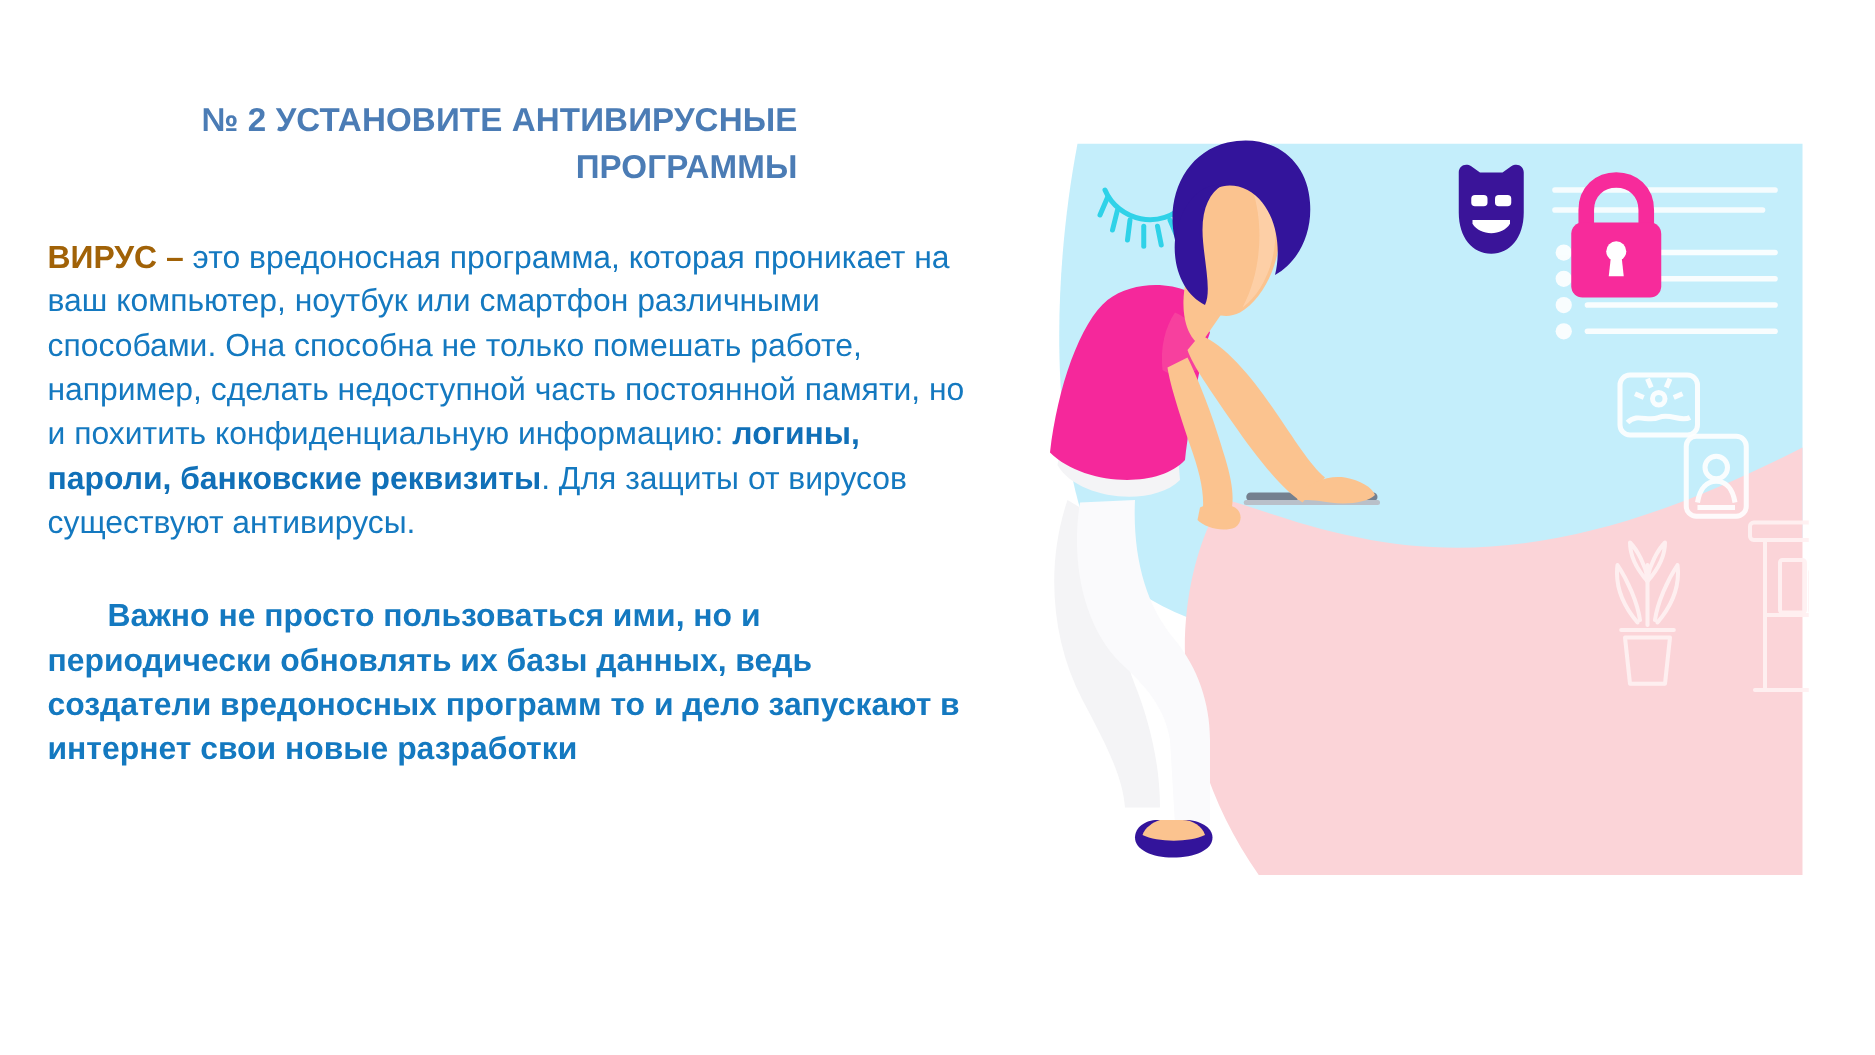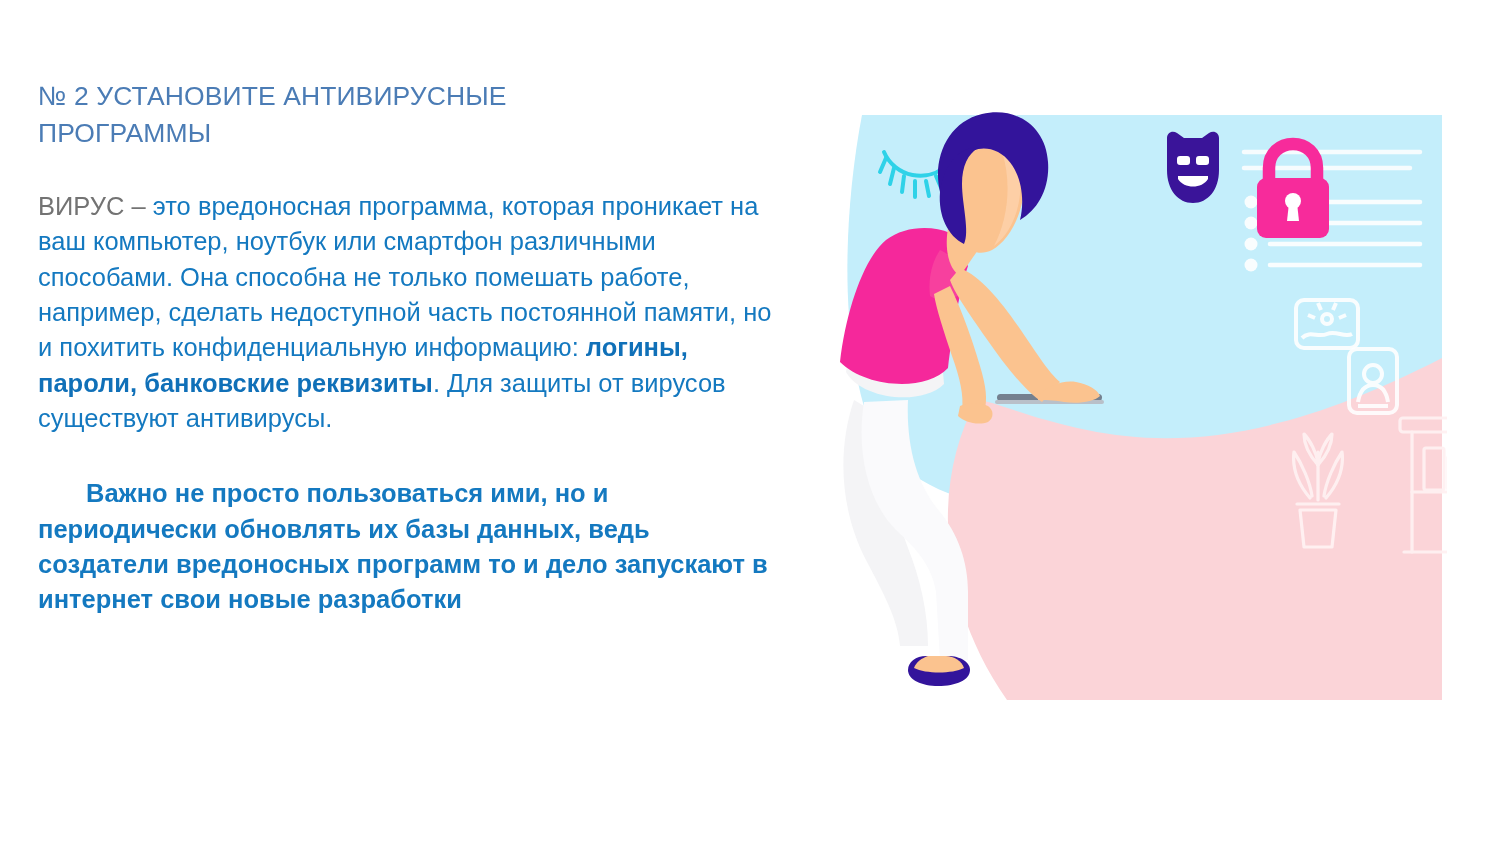--- a/index.html
+++ b/index.html
@@ -23,39 +23,40 @@
 
   
   #text-column {
     position: absolute;
     left: 38px;
     top: 78px;
     width: 760px;
   }
   #slide-title {
     font-size: 26.5px;
-    font-weight: normal;
+    font-weight: bold;
     line-height: 1.38;
     color: #4b7cb5;
     letter-spacing: 0.1px;
     margin: 0 0 38px 0;
     width: 600px;
+    text-align: right;
   }
   .body-par {
     font-size: 25.5px;
     line-height: 1.385;
     color: #1479c0;
     margin: 0;
     width: 740px;
   }
   #par-1 { margin-bottom: 40px; }
   #par-2 { text-indent: 48px; font-weight: bold; }
   .b-dark {
-    font-weight: normal;
-    color: #737373;
+    font-weight: bold;
+    color: #a16207;
   }
   .b-blue {
     font-weight: bold;
     color: #1070b8;
   }
 
   
   #illustration {
     position: absolute;
     left: 832px;

